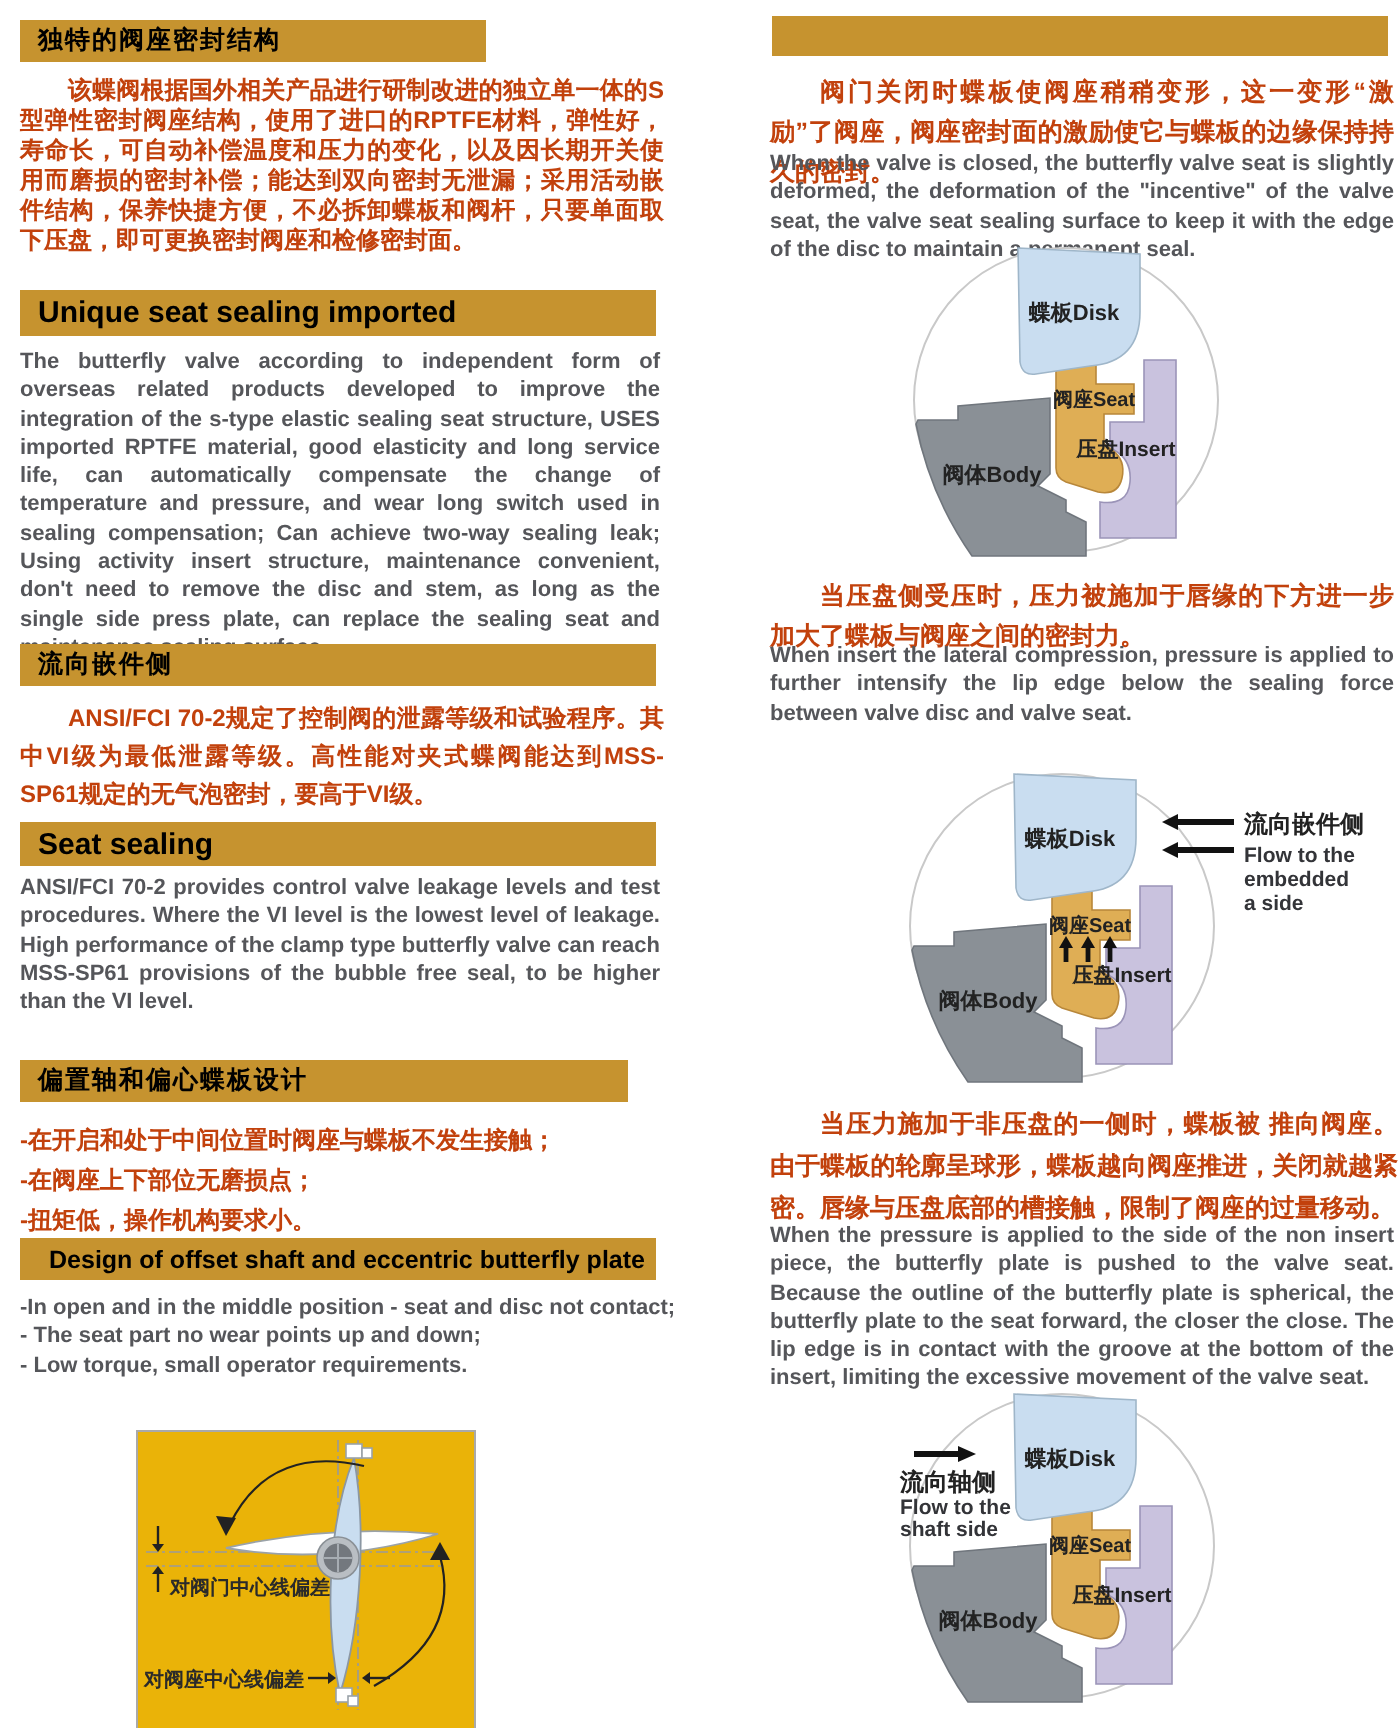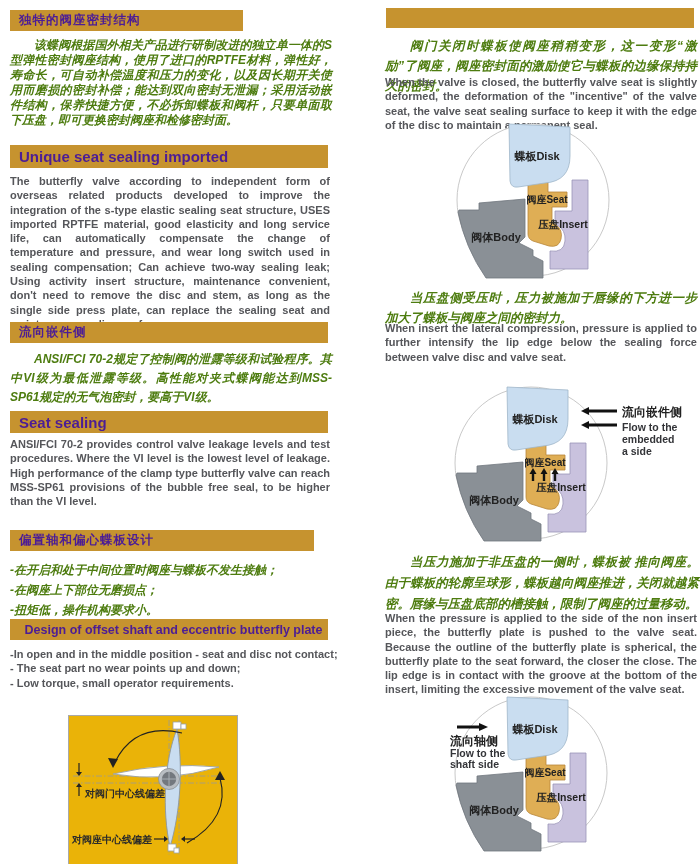--- a/index.html
+++ b/index.html
@@ -1,29 +1,29 @@
 <!DOCTYPE html>
 <html><head>
 <meta charset="utf-8">
 <style>
   html,body{margin:0;padding:0;background:#e8e8e8;}
   .page{
     position:relative;width:700px;height:864px;margin:0 auto;background:#ffffff;
     font-family:"Liberation Sans","DejaVu Sans",sans-serif;overflow:hidden;
   }
   .bar{
-    position:absolute;background:#c6932f;color:#4c1d95;display:flex;align-items:center;
+    position:absolute;background:#c6932f;color:#000000;display:flex;align-items:center;
     padding-left:9px;box-sizing:border-box;white-space:nowrap;overflow:hidden;
   }
   .bar.cn{font-size:12.5px;font-weight:700;letter-spacing:1px;}
   .bar.en{font-size:15px;font-weight:700;}
   .bar.en.small{font-size:12.5px;justify-content:center;}
   .cnp{
-    position:absolute;color:#4d7c0f;font-weight:700;font-size:12px;
-    text-align:justify;margin:0;font-style:italic;
+    position:absolute;color:#c2410c;font-weight:700;font-size:12px;
+    text-align:justify;margin:0;
   }
   .cnp.indent{text-indent:2em;}
   .enp{
     position:absolute;color:#55565a;font-weight:700;font-size:11px;line-height:14.3px;
     text-align:justify;margin:0;
   }
   .bullets div{white-space:nowrap;}
   .diagram-box{
     position:absolute;left:68px;top:715px;width:170px;height:178px;
     border:1px solid #a9a9a9;box-sizing:border-box;background:#eab308;

